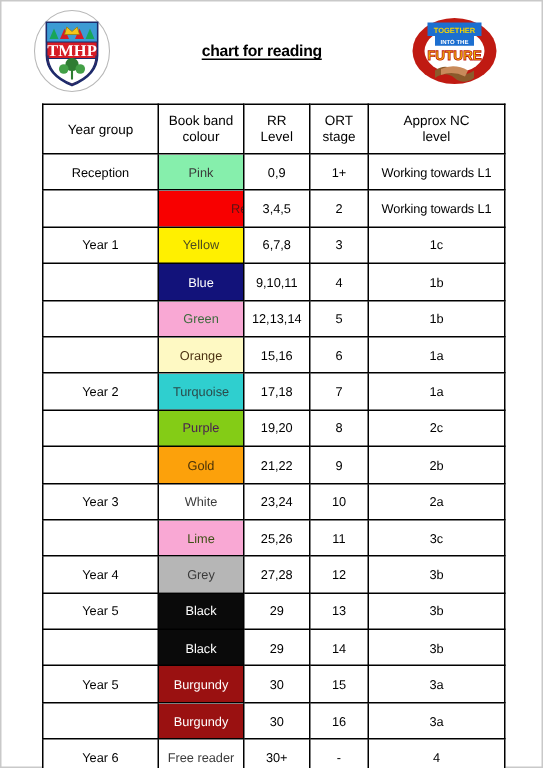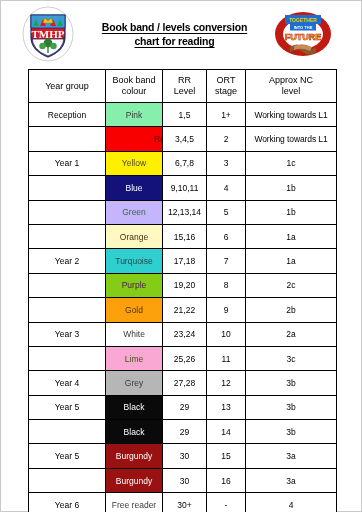--- a/index.html
+++ b/index.html
@@ -149,21 +149,20 @@
 
         <path d="M13 33 H45 V31 Q45 44 29 50 Q13 44 13 31 Z" fill="#ffffff" stroke="#1b2a6b" stroke-width="0.8"></path>
         <path d="M29 47 L29 38" stroke="#2e7d32" stroke-width="1.4"></path>
         <circle cx="29" cy="37" r="4.4" fill="#2e7d32"></circle>
         <circle cx="23.5" cy="40" r="3.2" fill="#43a047"></circle>
         <circle cx="34.5" cy="40" r="3.2" fill="#43a047"></circle>
       </svg>
     </div>
 
     <div class="title-wrap">
-      <div class="title-line">Book band / levels conversion</div>
       <div class="title-line">chart for reading</div>
     </div>
 
     <div class="futurelogo">
       <svg width="62" height="50" viewBox="0 0 62 50">
 
         <ellipse cx="31" cy="25" rx="28" ry="22" fill="#C01A12"></ellipse>
         <ellipse cx="31" cy="25" rx="20" ry="14.5" fill="#ffffff"></ellipse>
 
         <rect x="13" y="6" width="36" height="9" fill="#1C6FD0"></rect>
@@ -209,21 +208,21 @@
           <th>
             <span>Approx NC</span><br>
             <span>level</span>
           </th>
         </tr>
       </thead>
       <tbody id="table-body">
           <tr>
             <td>Reception</td>
             <td class="band" style="background: #86efac; color: rgb(58, 58, 58);">Pink</td>
-            <td class="">1,5</td>
+            <td class="">0,9</td>
             <td>1+</td>
             <td class="nc-small">Working towards L1</td>
           </tr>
           <tr>
             <td></td>
             <td class="band" style="background: rgb(248, 0, 0); color: rgb(90, 20, 20); padding-left: 48px;">Red</td>
             <td class="">3,4,5</td>
             <td>2</td>
             <td class="nc-small">Working towards L1</td>
           </tr>
@@ -236,21 +235,21 @@
           </tr>
           <tr>
             <td></td>
             <td class="band" style="background: rgb(18, 18, 122); color: rgb(255, 255, 255);">Blue</td>
             <td class="rr-wrap">9,10,11</td>
             <td>4</td>
             <td>1b</td>
           </tr>
           <tr>
             <td></td>
-            <td class="band" style="background: #c4b5fd; color: rgb(60, 106, 60);">Green</td>
+            <td class="band" style="background: #f9a8d4; color: rgb(60, 106, 60);">Green</td>
             <td class="rr-wrap">12,13,14</td>
             <td>5</td>
             <td>1b</td>
           </tr>
           <tr>
             <td></td>
             <td class="band" style="background: #fef9c3; color: rgb(74, 48, 16);">Orange</td>
             <td class="">15,16</td>
             <td>6</td>
             <td>1a</td>

